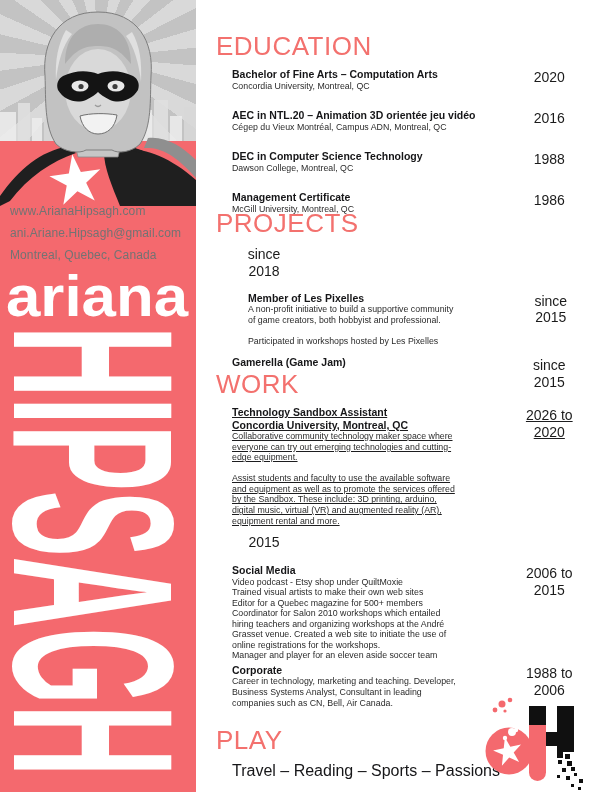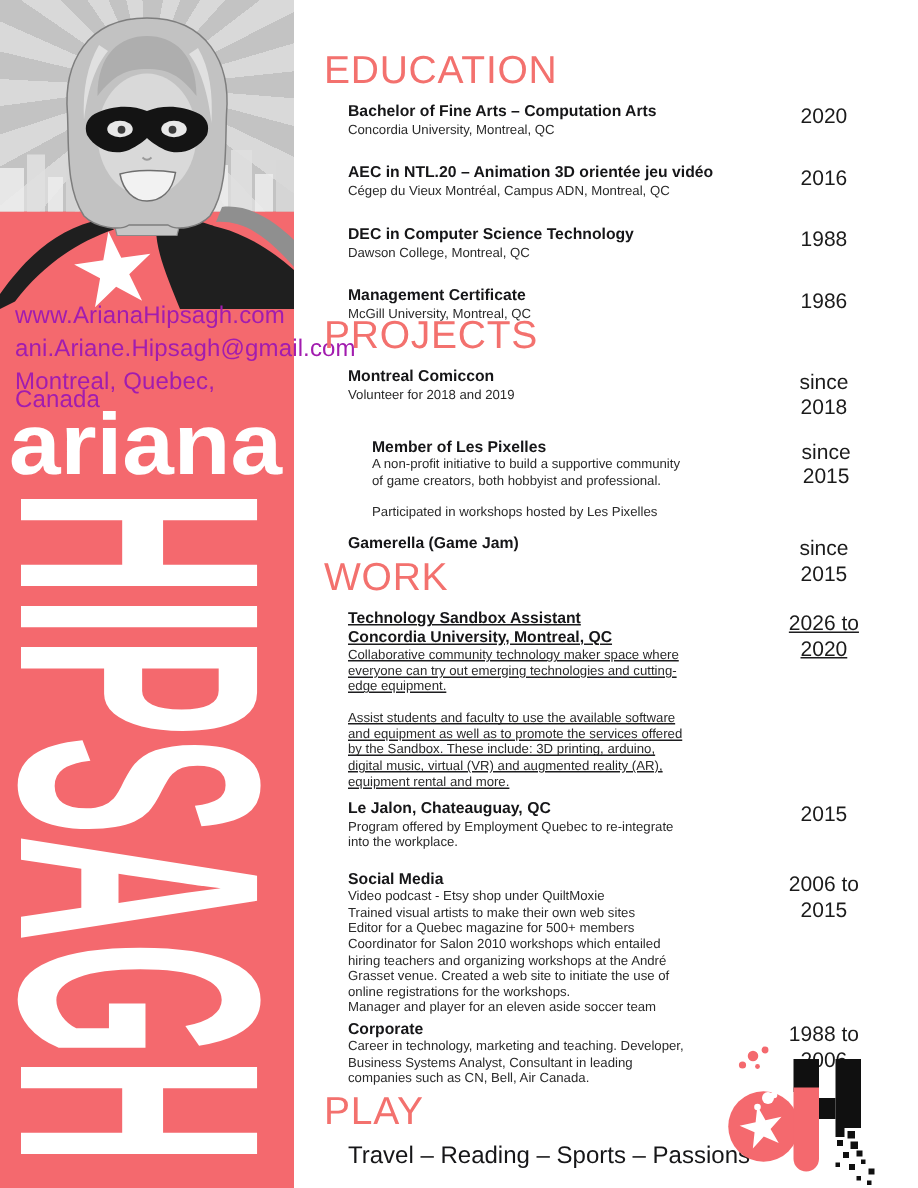--- a/index.html
+++ b/index.html
@@ -11,21 +11,21 @@
   
   .sidebar { position:absolute; left:0; top:0; width:196px; height:792px; background:var(--coral,#f4696e); }
   .photo { position:absolute; left:0; top:0; width:196px; height:206px; }
   .rays {
     position:absolute; left:0; top:0; width:196px; height:141px;
     background:
       repeating-conic-gradient(from 0deg at 50% 41%, #c3c3c3 0deg 10.5deg, #d9d9d9 10.5deg 21deg);
   }
   .person-svg { position:absolute; left:0; top:0; }
   .contact { position:absolute; left:10px; top:205px; width:180px; }
-  .contact-line { font-size:16px; line-height:12px; margin-bottom:10px; color:#a21caf; letter-spacing:0.1px; }
+  .contact-line { font-size:12px; line-height:12px; margin-bottom:10px; color:#737373; letter-spacing:0.1px; }
   .name-first-svg { position:absolute; left:0; top:266px; }
   .name-last-svg { position:absolute; left:0; top:318px; }
   
   .section { position:absolute; left:216px; width:365px; }
   .section-title {
     margin:0 0 9px 0; font-weight:400; font-size:26px; line-height:1;
     letter-spacing:0.5px; color:var(--heading,#f3716e);
   }
   #sec-education { top:33px; }
   #sec-projects  { top:210px; }
@@ -145,24 +145,20 @@
         </div>
         <div class="entry-date">1986</div>
       </div>
     </div>
   </div>
 
   <div class="section" id="sec-projects">
     <h2 class="section-title">PROJECTS</h2>
     <div class="entries">
       <div class="entry entry-0">
-        <div class="entry-left">
-          <div class="entry-title">Montreal Comiccon</div>
-          <div class="entry-desc">Volunteer for 2018 and 2019</div>
-        </div>
         <div class="entry-date">since 2018</div>
       </div>
       <div class="entry entry-1">
         <div class="entry-left">
           <div class="entry-title">Member of Les Pixelles</div>
           <div class="entry-desc">A non-profit initiative to build a supportive community
 of game creators, both hobbyist and professional.
 
 Participated in workshops hosted by Les Pixelles</div>
         </div>
@@ -190,25 +186,20 @@
 
 Assist students and faculty to use the available software
 and equipment as well as to promote the services offered
 by the Sandbox. These include: 3D printing, arduino,
 digital music, virtual (VR) and augmented reality (AR),
 equipment rental and more.</div>
         </div>
         <div class="entry-date">2026 to 2020</div>
       </div>
       <div class="entry entry-1">
-        <div class="entry-left">
-          <div class="entry-title">Le Jalon, Chateauguay, QC</div>
-          <div class="entry-desc">Program offered by Employment Quebec to re-integrate
-into the workplace.</div>
-        </div>
         <div class="entry-date">2015</div>
       </div>
       <div class="entry entry-2">
         <div class="entry-left">
           <div class="entry-title">Social Media</div>
           <div class="entry-desc">Video podcast - Etsy shop under QuiltMoxie
 Trained visual artists to make their own web sites
 Editor for a Quebec magazine for 500+ members
 Coordinator for Salon 2010 workshops which entailed
 hiring teachers and organizing workshops at the André

